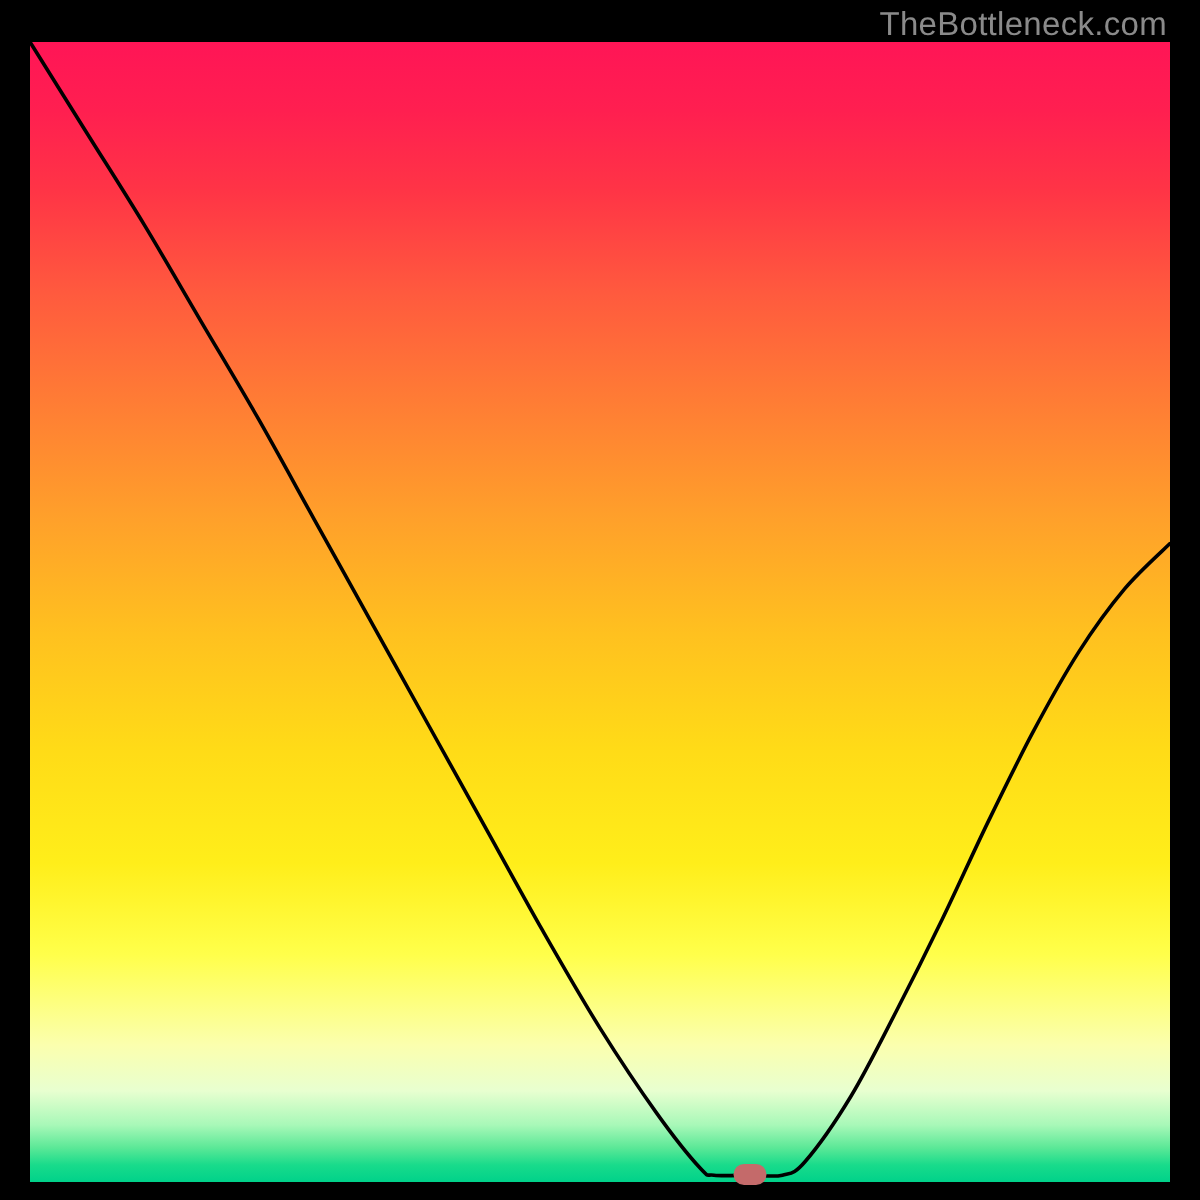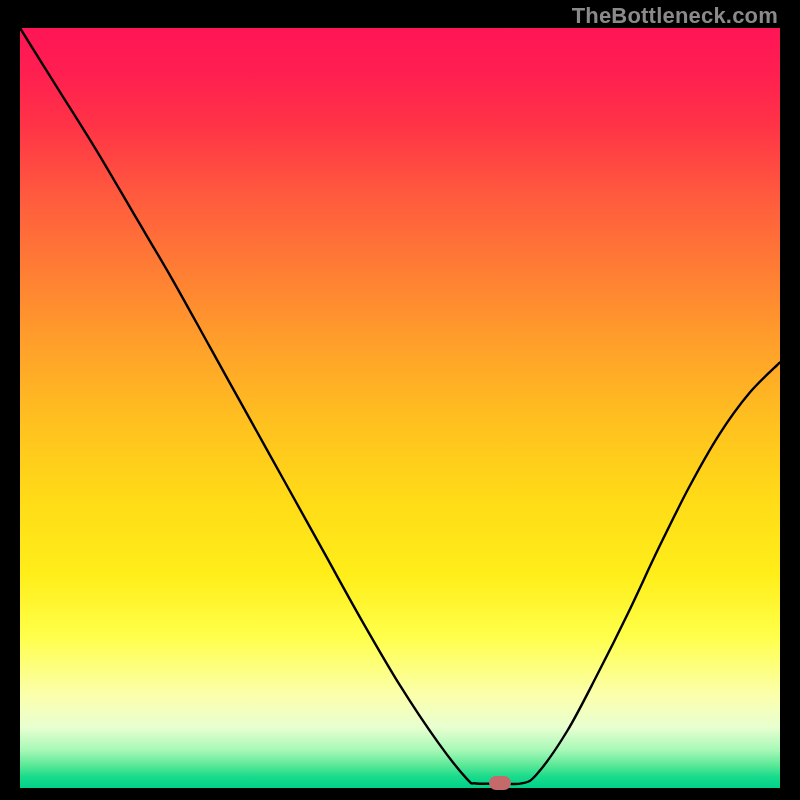--- a/index.html
+++ b/index.html
@@ -59,21 +59,21 @@
     border-radius: 7px;
     background: #c46a6a;
     transform: translate(-50%, -50%);
   }
   .watermark {
     position: absolute;
     right: 22px;
     top: 3px;
     color: #8a8a8a;
     font-size: 22px;
-    font-weight: 700;
+    font-weight: 400;
     letter-spacing: 0.2px;
   }
 </style>
 </head>
 <body>
 
 <div class="container">
   <div class="watermark">TheBottleneck.com</div>
 
   <div class="plot-area">

